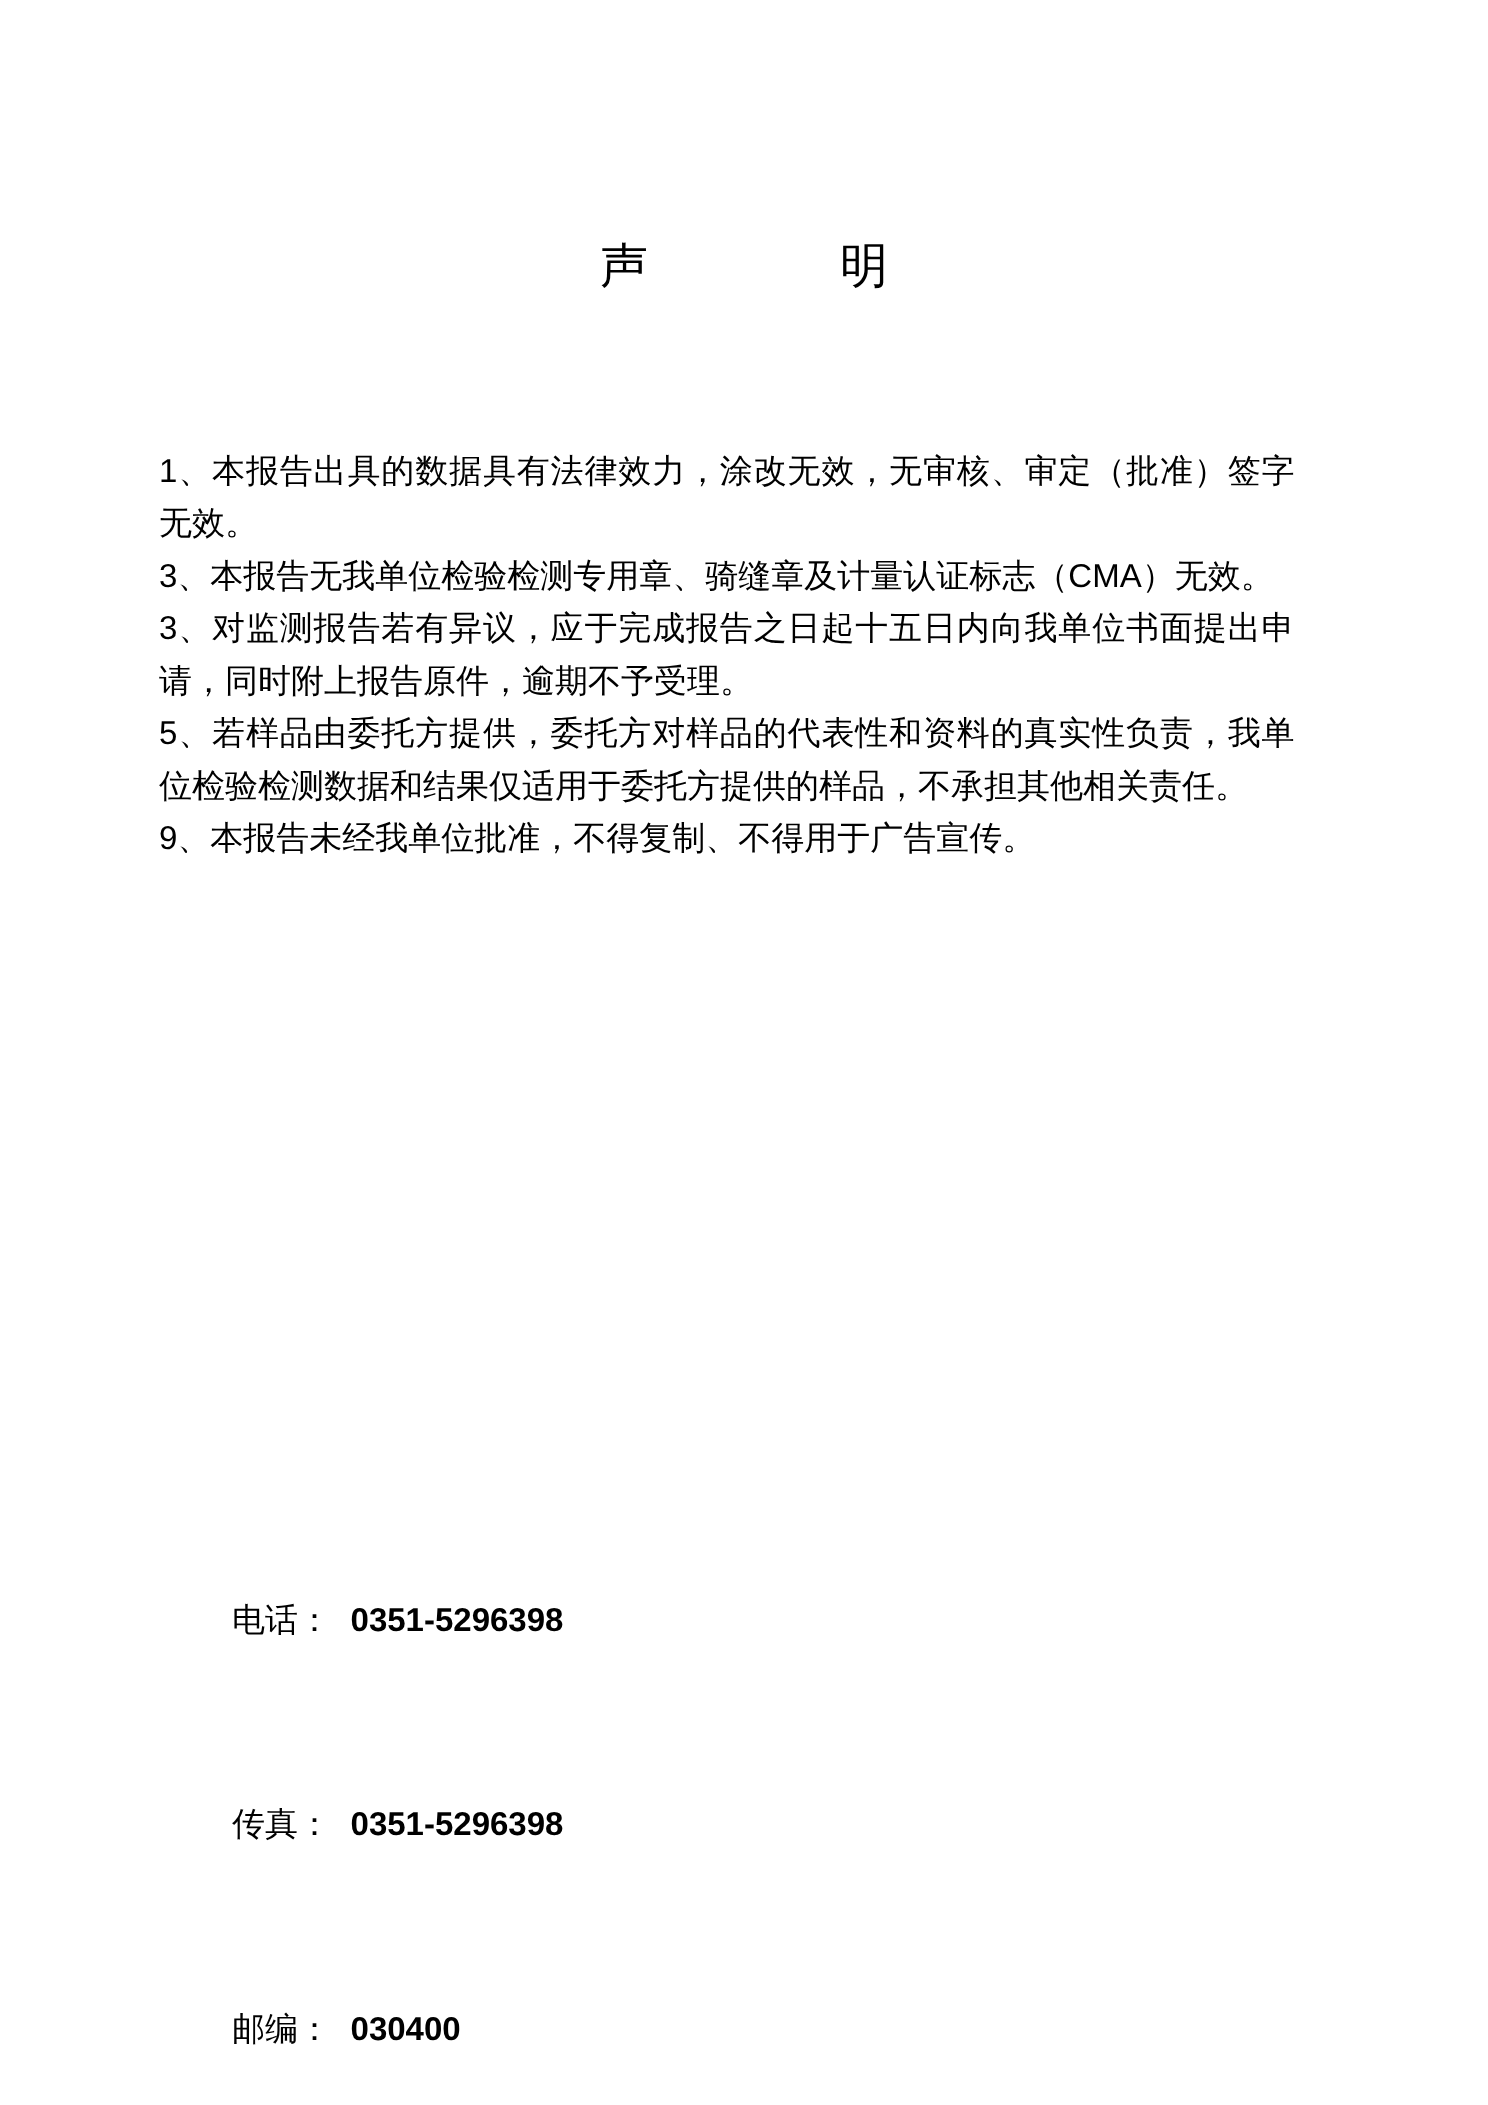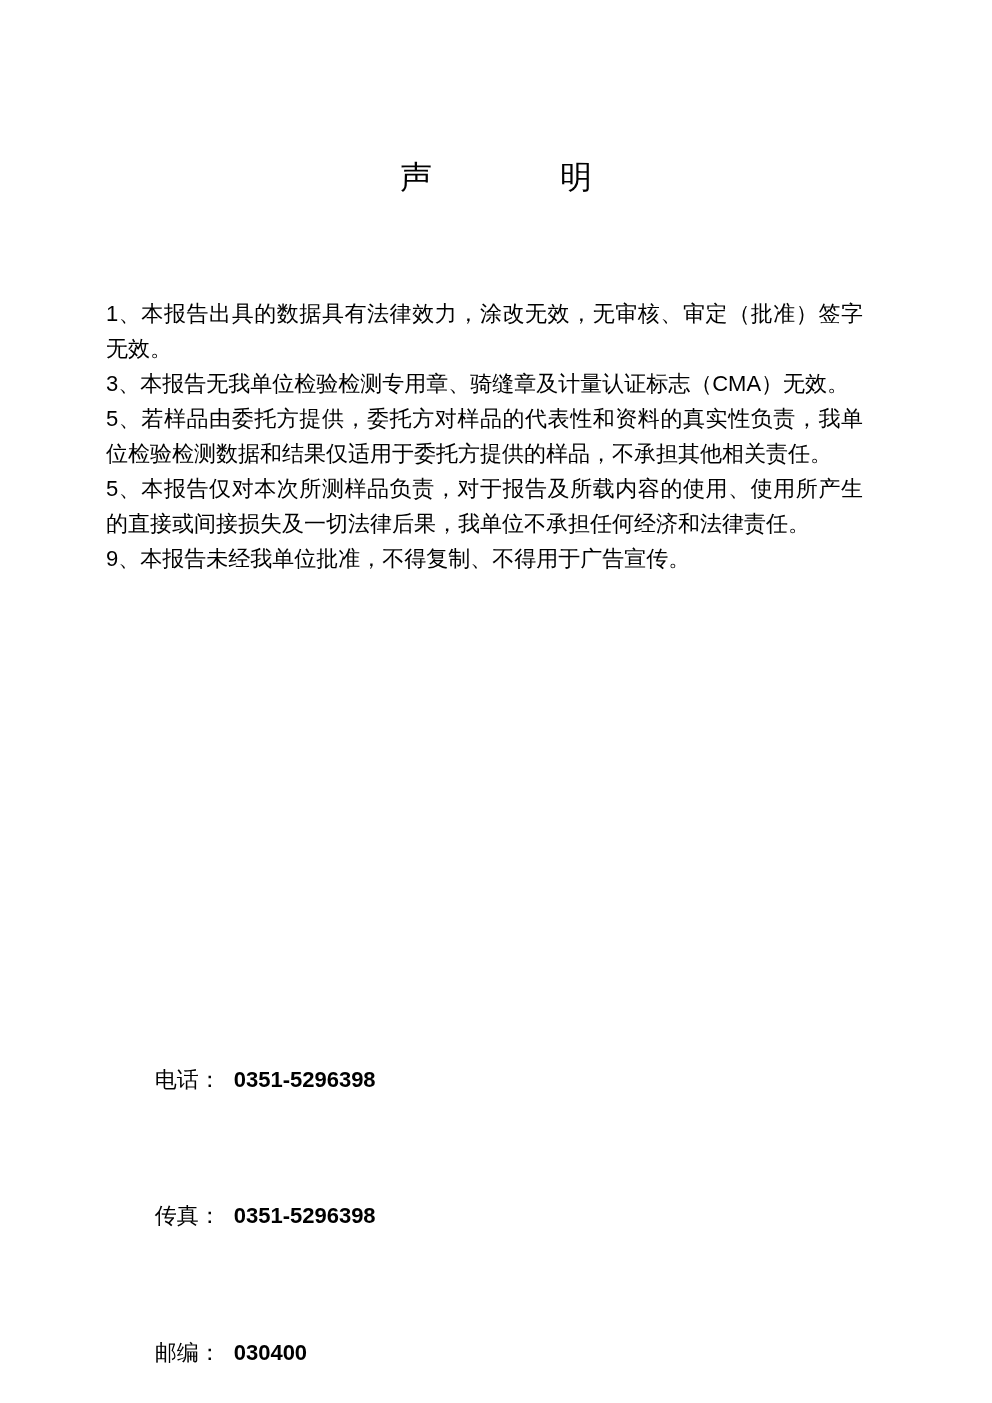--- a/index.html
+++ b/index.html
@@ -55,22 +55,22 @@
 </head>
 <body>
 
 <div class="page">
 
   <div class="doc-title">声　　　　明</div>
 
   <div class="doc-body">
     <p>1、本报告出具的数据具有法律效力，涂改无效，无审核、审定（批准）签字无效。</p>
     <p>3、本报告无我单位检验检测专用章、骑缝章及计量认证标志（CMA）无效。</p>
+    <p>3、对监测报告若有异议，应于完成报告之日起十五日内向我单位书面提出申请，同时附上报告原件，逾期不予受理。</p>
     <p>5、若样品由委托方提供，委托方对样品的代表性和资料的真实性负责，我单位检验检测数据和结果仅适用于委托方提供的样品，不承担其他相关责任。</p>
-    <p>5、本报告仅对本次所测样品负责，对于报告及所载内容的使用、使用所产生的直接或间接损失及一切法律后果，我单位不承担任何经济和法律责任。</p>
     <p>9、本报告未经我单位批准，不得复制、不得用于广告宣传。</p>
   </div>
 
   <div class="doc-footer">
 
     <div class="contact-row">
       <span>电话：</span><span class="num-val">0351-5296398</span>
     </div>
 
     <div class="contact-row">

